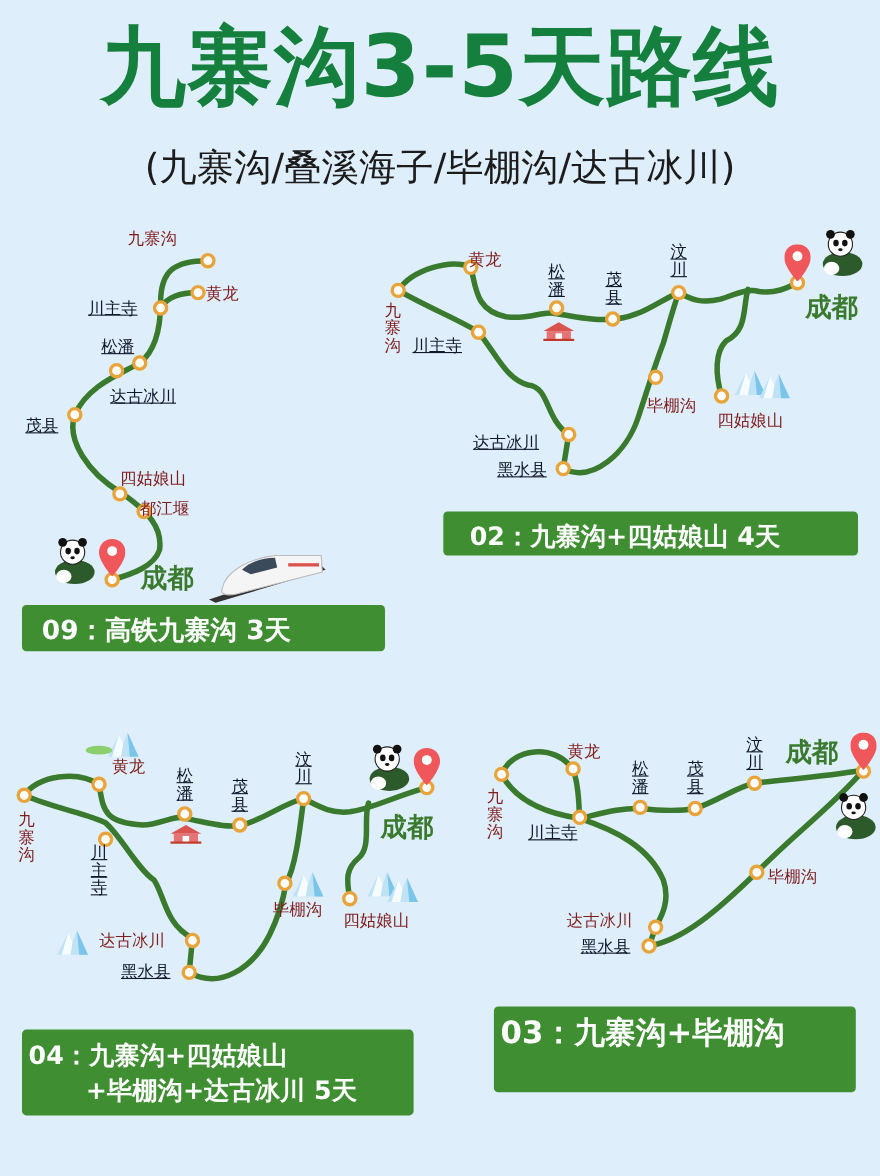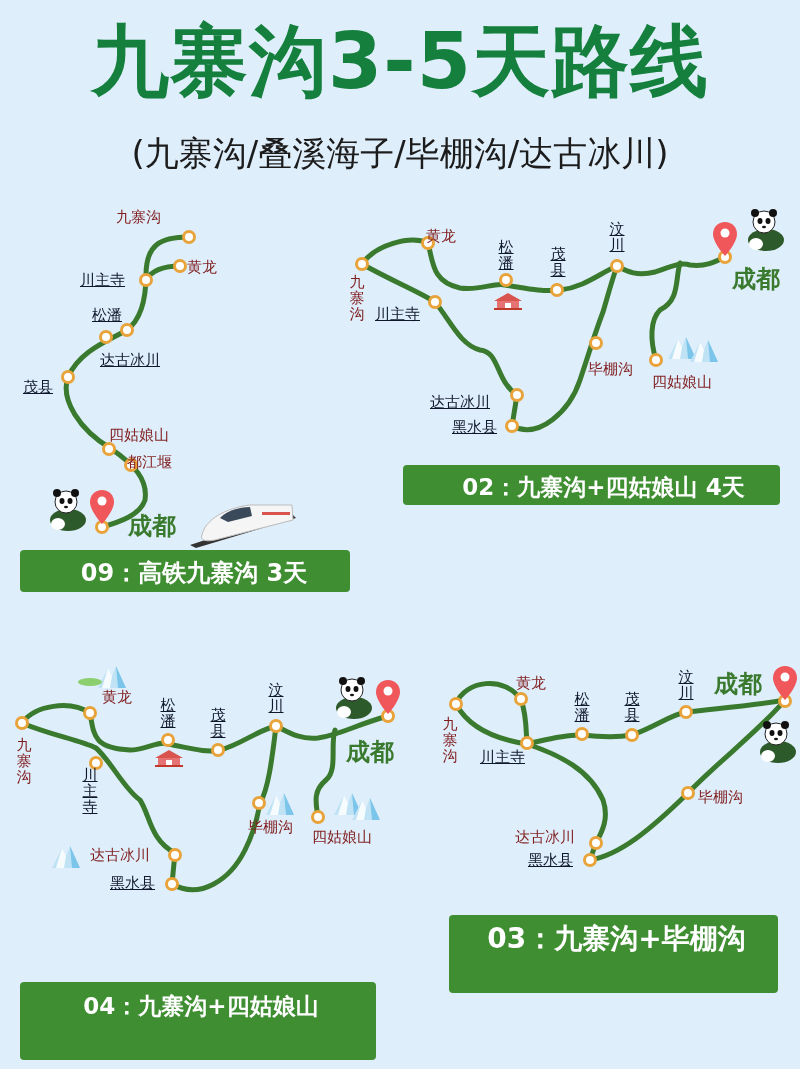--- a/index.html
+++ b/index.html
@@ -6,21 +6,21 @@
   body{width:800px;height:1069px;background:#dfeefb;position:relative;overflow:hidden;font-family:"DejaVu Sans","Liberation Sans",sans-serif;}
   .title{position:absolute;left:0;top:22px;width:800px;text-align:center;font-size:78px;font-weight:bold;color:#15803d;letter-spacing:1px;line-height:1;}
   .subtitle{position:absolute;left:0;top:136px;width:800px;text-align:center;font-size:34px;color:#1c1c1c;line-height:1;}
   svg.map{position:absolute;left:0;top:0;}
   .lbl{position:absolute;font-size:15px;line-height:1.05;white-space:nowrap;}
   .g{color:#7f1d1d;}
   .k{color:#0f172a;text-decoration:underline;}
   .v{width:16px;white-space:normal;text-align:center;}
   .city{position:absolute;font-size:24px;font-weight:bold;color:#3a7a2e;}
   .banner{position:absolute;background:#3f8e32;color:#fff;font-weight:bold;border-radius:4px;box-sizing:border-box;}
-  .banner .ln{display:block;white-space:nowrap;text-align:center;}
+  .banner .ln{display:block;white-space:nowrap;}
   .pin{position:absolute;}
   .panda{position:absolute;}
 </style>
 </head>
 <body>
 
 <div class="title">九寨沟3-5天路线</div>
 <div class="subtitle">(九寨沟/叠溪海子/毕棚沟/达古冰川)</div>
 
 <svg class="map" width="800" height="1069">
@@ -213,22 +213,23 @@
 <div class="lbl g" style="left:102px;top:690px">黄龙</div>
 <div class="lbl k v" style="left:82px;top:768px">川主寺</div>
 <div class="lbl k v" style="left:160px;top:698px">松潘</div>
 <div class="lbl k v" style="left:210px;top:708px">茂县</div>
 <div class="lbl k v" style="left:268px;top:683px">汶川</div>
 <div class="lbl g" style="left:248px;top:820px">毕棚沟</div>
 <div class="lbl g" style="left:312px;top:830px">四姑娘山</div>
 <div class="lbl g" style="left:90px;top:848px">达古冰川</div>
 <div class="lbl k" style="left:110px;top:876px">黑水县</div>
 <div class="city" style="left:346px;top:736px">成都</div>
-<div class="banner" style="left:20px;top:936px;width:356px;height:78px;font-size:23px;padding:8px 0 0 6px;line-height:32px;margin-top:46px;">
+<div class="banner" style="left:20px;top:936px;width:356px;height:78px;font-size:23px;padding:8px 0 0 6px;line-height:32px;">
   <span class="ln">04：九寨沟+四姑娘山</span>
+  <span class="ln" style="padding-left:52px">+毕棚沟+达古冰川  5天</span>
 </div>
 
 <div class="lbl g v" style="left:442px;top:717px">九寨沟</div>
 <div class="lbl g" style="left:516px;top:676px">黄龙</div>
 <div class="lbl k" style="left:480px;top:750px">川主寺</div>
 <div class="lbl k v" style="left:574px;top:692px">松潘</div>
 <div class="lbl k v" style="left:624px;top:692px">茂县</div>
 <div class="lbl k v" style="left:678px;top:670px">汶川</div>
 <div class="lbl g" style="left:698px;top:790px">毕棚沟</div>
 <div class="lbl g" style="left:515px;top:830px">达古冰川</div>

